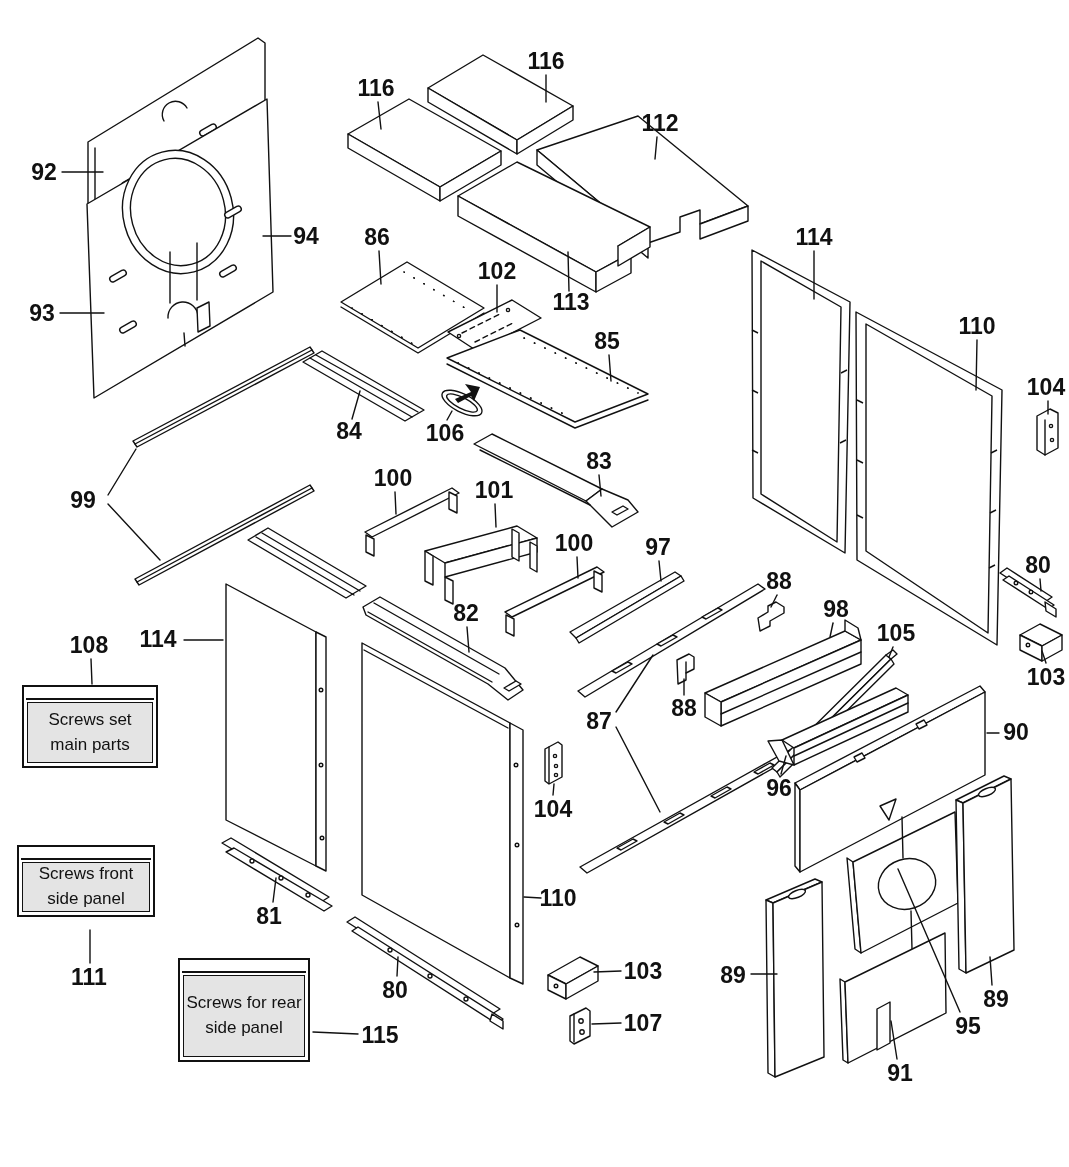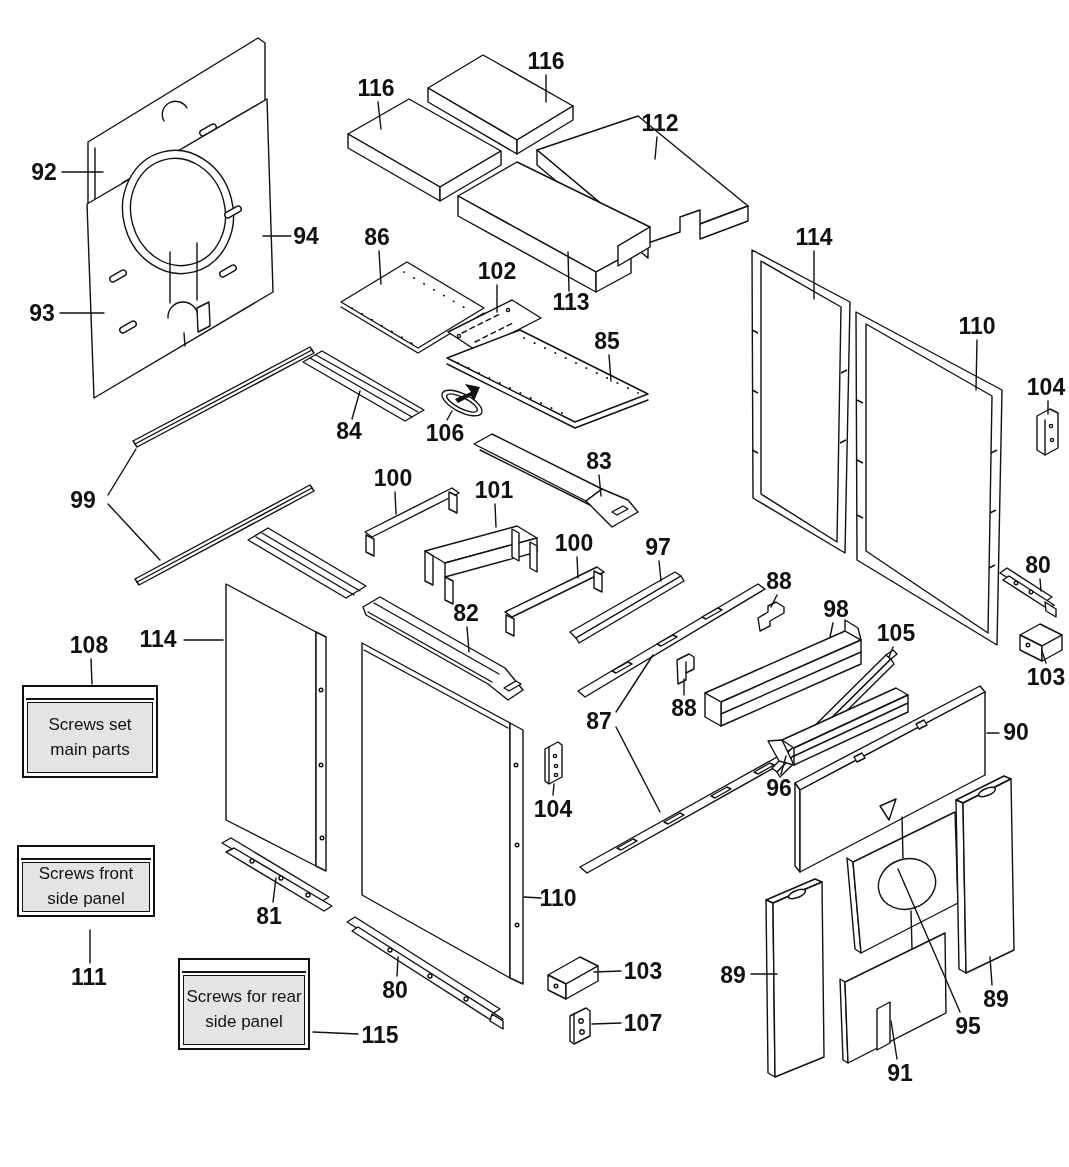--- a/index.html
+++ b/index.html
@@ -448,27 +448,27 @@
     <text class="num" x="380" y="1043">115</text>
     <text class="num" x="89" y="985">111</text>
     <text class="num" x="733" y="983">89</text>
     <text class="num" x="996" y="1007">89</text>
     <text class="num" x="968" y="1034">95</text>
     <text class="num" x="900" y="1081">91</text>
     <text class="num" x="814" y="245">114</text>
   </g>
 </svg>
 
-  <div class="screw-box" style="left:22px; top:685px; width:136px; height:93px;">
+  <div class="screw-box" style="left:22px; top:685px; width:136px; height:83px;">
     <div class="tab"></div>
     <div class="body">Screws set main parts</div>
   </div>
 
   <div class="screw-box" style="left:17px; top:845px; width:138px; height:72px;">
     <div class="tab"></div>
     <div class="body">Screws front side panel</div>
   </div>
 
-  <div class="screw-box" style="left:178px; top:958px; width:132px; height:92px;">
+  <div class="screw-box" style="left:178px; top:958px; width:132px; height:104px;">
     <div class="tab"></div>
     <div class="body">Screws for rear side panel</div>
   </div>
 </div>
 
 </body></html>

